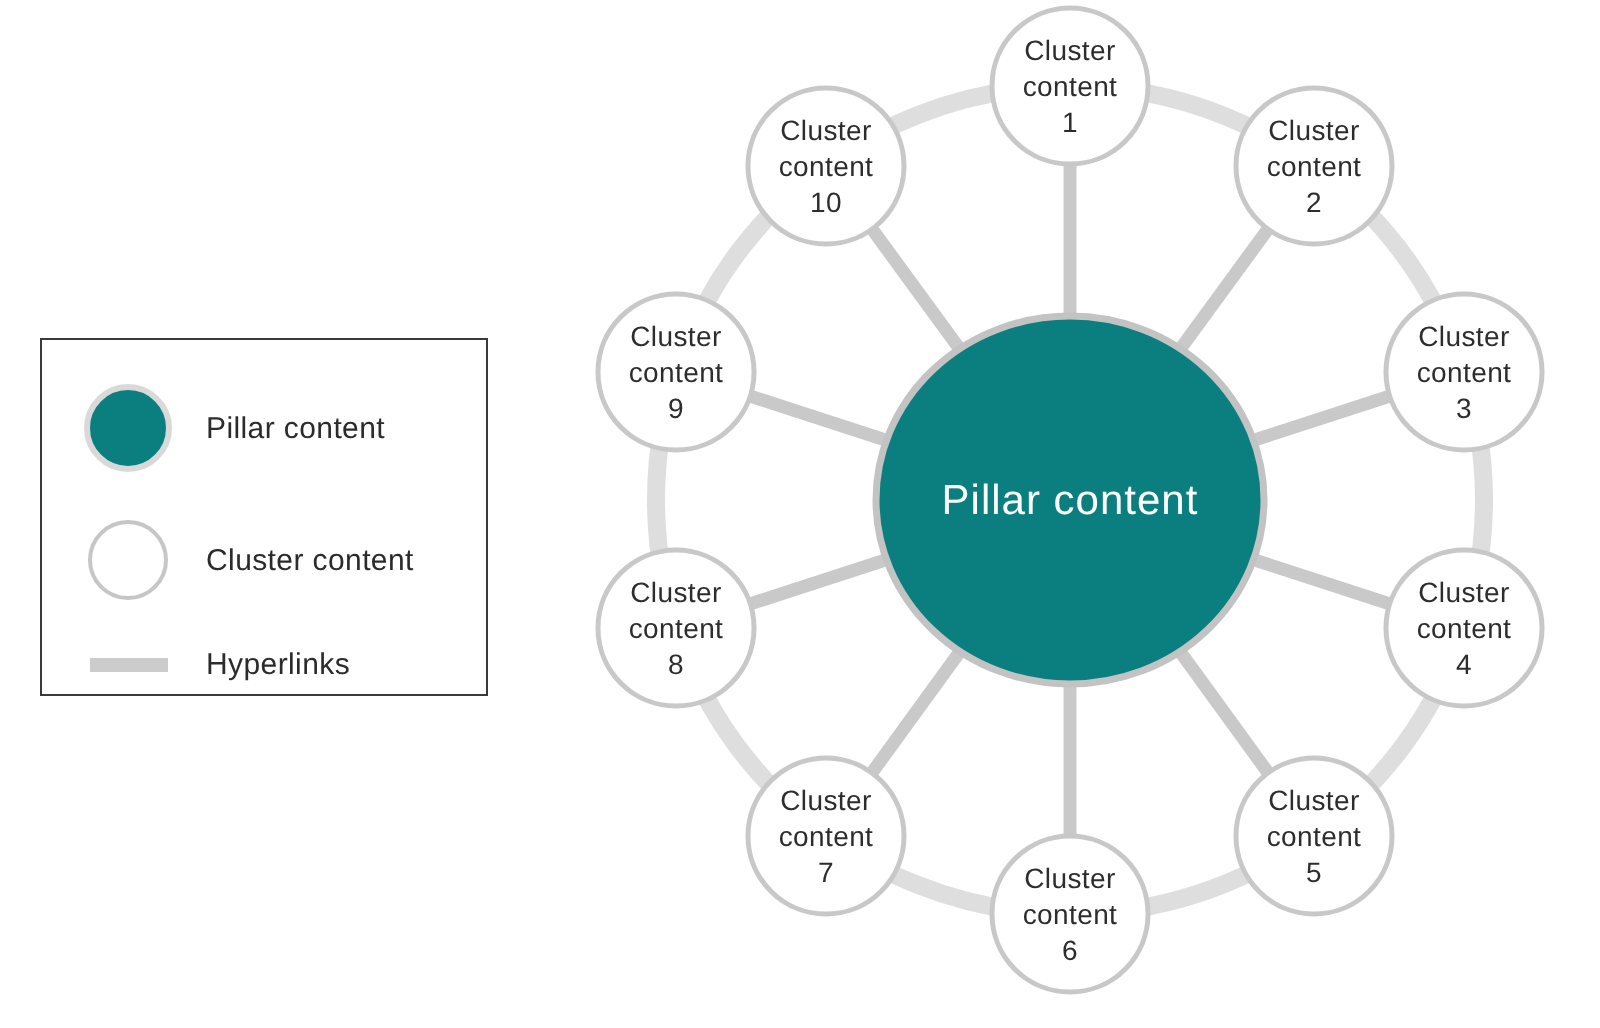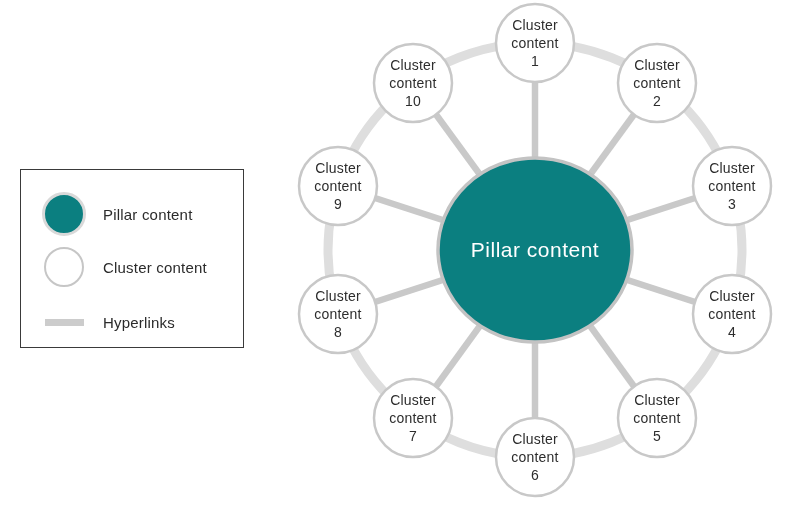--- a/index.html
+++ b/index.html
@@ -34,22 +34,22 @@
     width:224px; height:179px;
     border:1.5px solid #3a3a3a;
     background:#ffffff;
     box-sizing:border-box;
   }
   .legend-row {
     position:absolute; left:20px;
     height:44px; display:flex; align-items:center;
   }
   .legend-row.row-1 { top:22px; }
-  .legend-row.row-2 { top:75px; }
-  .legend-row.row-3 { top:130px; }
+  .legend-row.row-2 { top:88px; }
+  .legend-row.row-3 { top:140px; }
   .swatch-col {
     width:46px; display:flex; justify-content:center; align-items:center;
     flex:0 0 46px;
   }
   .swatch-pillar {
     width:38px; height:38px; border-radius:50%;
     background:#0b7f80; border:3px solid #d9d9d9;
   }
   .swatch-cluster {
     width:36px; height:36px; border-radius:50%;

